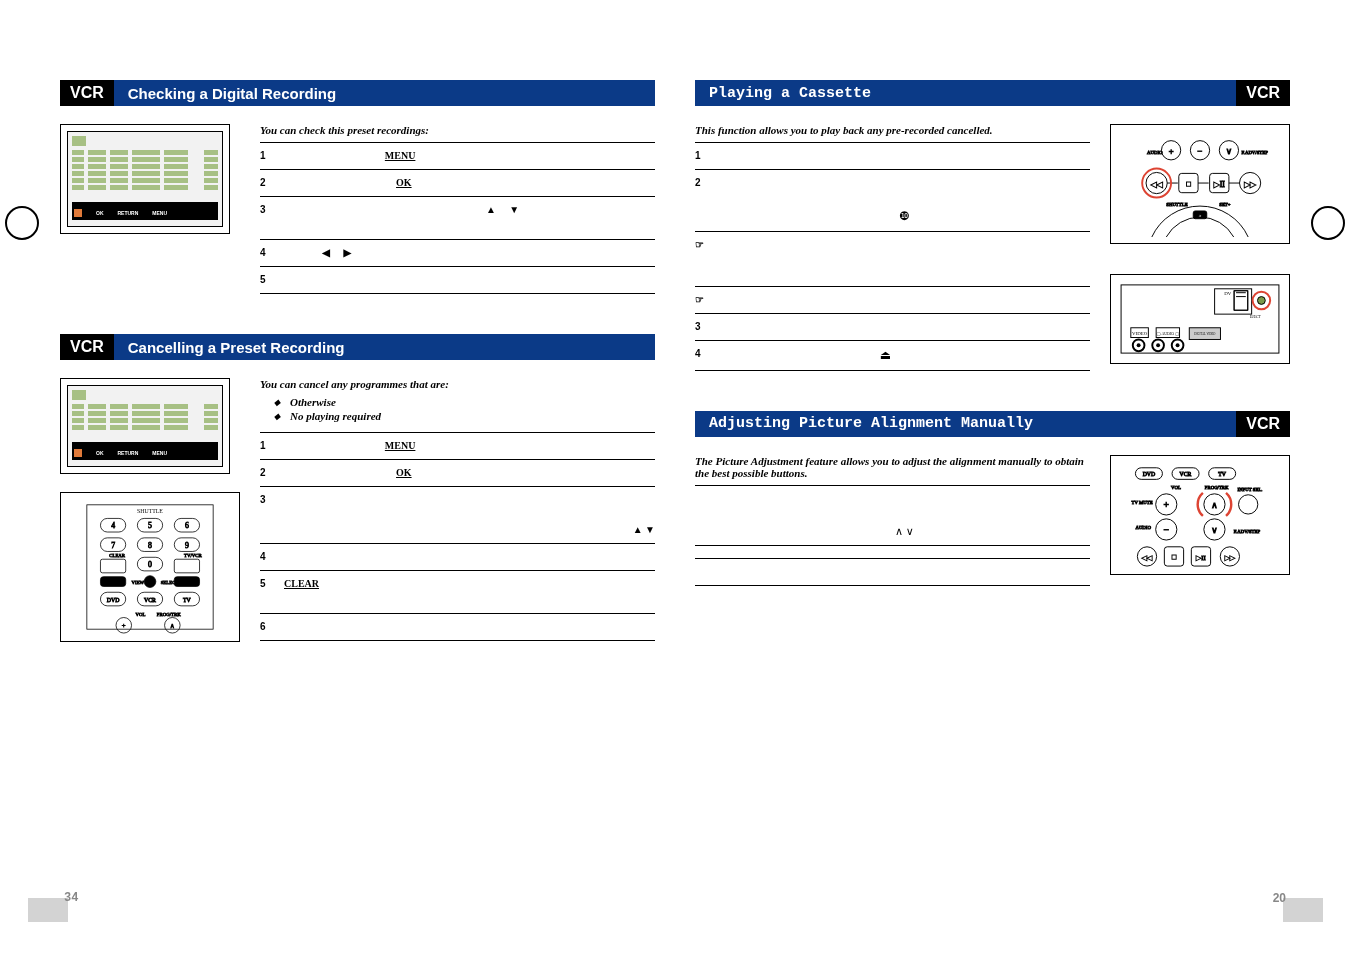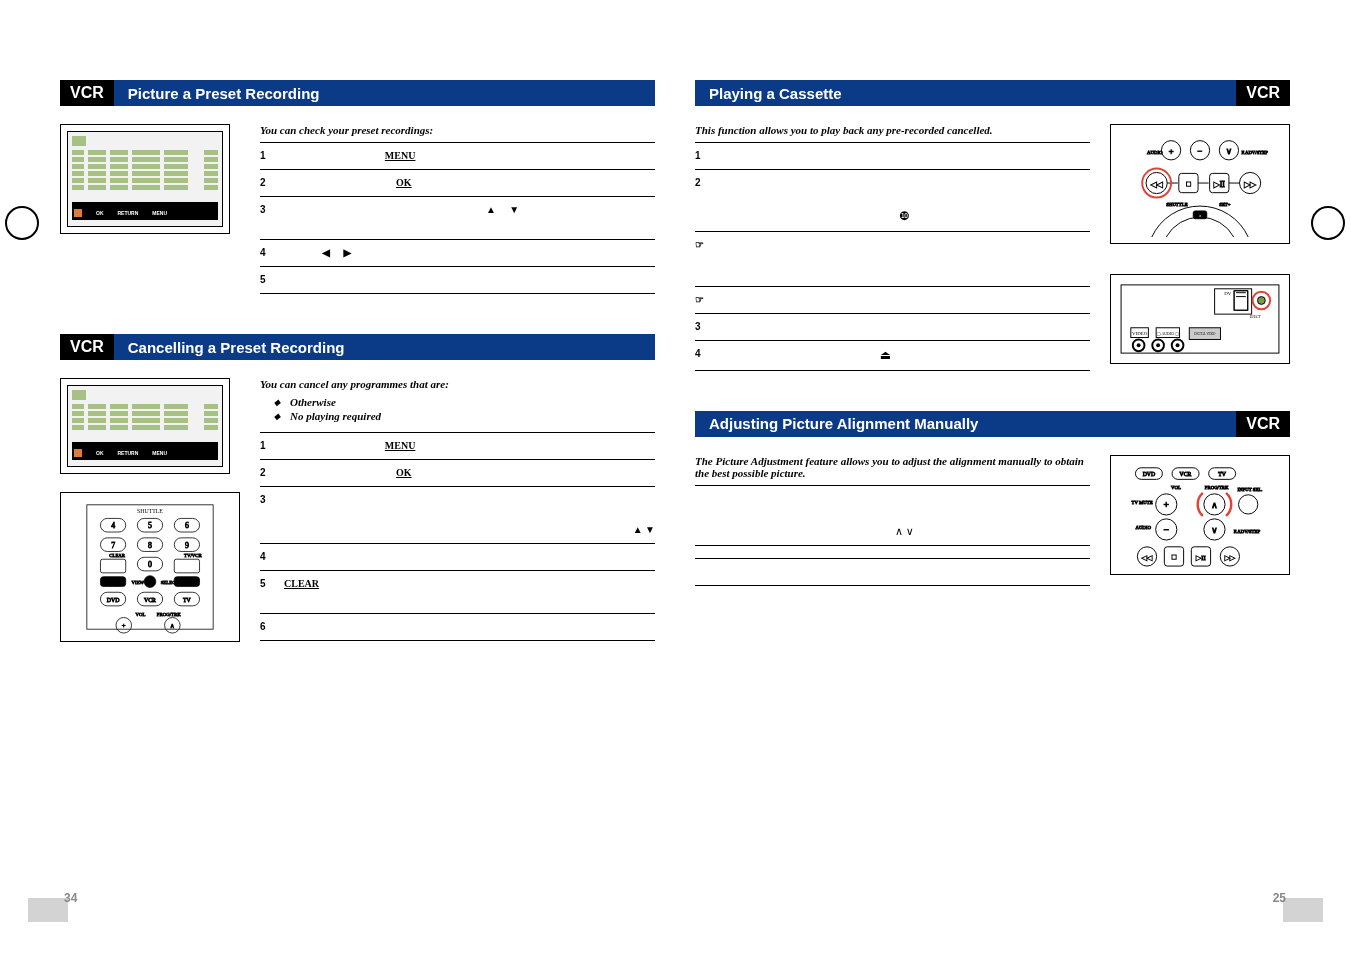--- a/index.html
+++ b/index.html
@@ -48,21 +48,21 @@
     color: #fff;
     font-family: Arial, sans-serif;
     font-weight: bold;
     font-size: 15px;
     padding: 4px 14px;
     height: 26px;
     flex: 1;
     display: flex;
     align-items: center;
   }
-  .title.right { justify-content: flex-start; }
+  .title.right { justify-content: flex-start; font-family: Liberation Mono, monospace; }
   
   .side-circle {
     position: absolute;
     top: 126px;
     width: 34px;
     height: 34px;
     border: 2px solid #000;
     border-radius: 50%;
     background: #fff;
   }
@@ -183,21 +183,21 @@
   }
   .devicefig svg { width: 100%; height: 100%; }
   .pagenum {
     position: absolute;
     bottom: -30px;
     font-family: Arial, sans-serif;
     font-weight: bold;
     font-size: 12px;
     color: #888;
   }
-  .pagenum.left { left: 4px; }
+  .pagenum.left { left: 4px; font-family: Liberation Mono, monospace; }
   .pagenum.right { right: 4px; }
 
   .lower-right .titlebar { margin-top: 14px; }
 
   .edge-bar {
     position: absolute;
     top: 898px;
     width: 40px;
     height: 24px;
     background: #d3d3d3;
@@ -211,21 +211,21 @@
 <div class="edge-bar left"></div>
 <div class="edge-bar right"></div>
 
 <div class="spread">
 
   <div class="page">
     <div class="side-circle left-circle"></div>
 
     <div class="titlebar">
       <div class="vcr-tag">VCR</div>
-      <div class="title">Picture a Preset Recording</div>
+      <div class="title">Checking a Digital Recording</div>
     </div>
 
     <div class="section">
       <div class="figs">
         <div class="osd">
           <div class="osd-inner">
             <div class="osd-badge"></div>
             <div class="osd-rows">
               <div class="osd-row">
                   <span class="osd-cell" style="width:12px"></span>
@@ -285,21 +285,21 @@
             <div class="osd-foot">
               <span class="osd-x"></span>
               <span>OK</span>
               <span>RETURN</span>
               <span>MENU</span>
             </div>
           </div>
         </div>
       </div>
       <div class="content">
-        <div class="intro">You can check your preset recordings:</div>
+        <div class="intro">You can check this preset recordings:</div>
         <div class="step">
             <span class="stepnum">1</span>
             <span class="stepbody"><span style="color:#fff">Press the MENU button.</span> <span class="underline" style="color:#000">MENU</span></span>
           </div>
         <div class="step">
             <span class="stepnum">2</span>
             <span class="stepbody"><span style="color:#fff">Press the OK or ❿ buttons.</span> <span class="underline" style="color:#000">OK</span></span>
           </div>
         <div class="step">
             <span class="stepnum">3</span>
@@ -554,21 +554,21 @@
     </div>
 
     <div class="lower-right">
     <div class="titlebar right">
       <div class="vcr-tag">VCR</div>
       <div class="title right">Adjusting Picture Alignment Manually</div>
     </div>
 
     <div class="section">
       <div class="content">
-        <div class="intro">The Picture Adjustment feature allows you to adjust the alignment manually to obtain the best possible picture.</div>
+        <div class="intro">The Picture Adjustment feature allows you to adjust the alignment manually to obtain the best possible buttons.</div>
         <div class="step">
               <span class="stepnum"></span>
               <span class="stepbody"><span style="color:#fff">When noise bars or streaks appear on playback, adjust the alignment manually by pressing the PROG/TRK (∧ or ∨) buttons until the picture is clean and stable.</span><div style="text-align:center;font-size:11px;margin-top:4px">∧  ∨</div></span>
             </div>
         <div class="step">
               <span class="stepnum"></span>
             </div>
         <div class="step" style="border-bottom:1px solid #000">
               <span class="stepnum"></span>
               <span class="stepbody">&nbsp;</span>
@@ -609,16 +609,16 @@
                   <text x="116" y="102" font-size="7" text-anchor="middle">▶▶</text>
             </g>
             <path d="M112,32 A16,16 0 0 1 112,56" fill="none" stroke="#d43" stroke-width="2.5"></path>
             <path d="M88,32 A16,16 0 0 0 88,56" fill="none" stroke="#d43" stroke-width="2.5"></path>
           </svg>
         </div>
       </div>
     </div>
     </div>
 
-    <div class="pagenum right">25</div>
+    <div class="pagenum right">20</div>
   </div>
 
 </div>
 
 </body></html>

